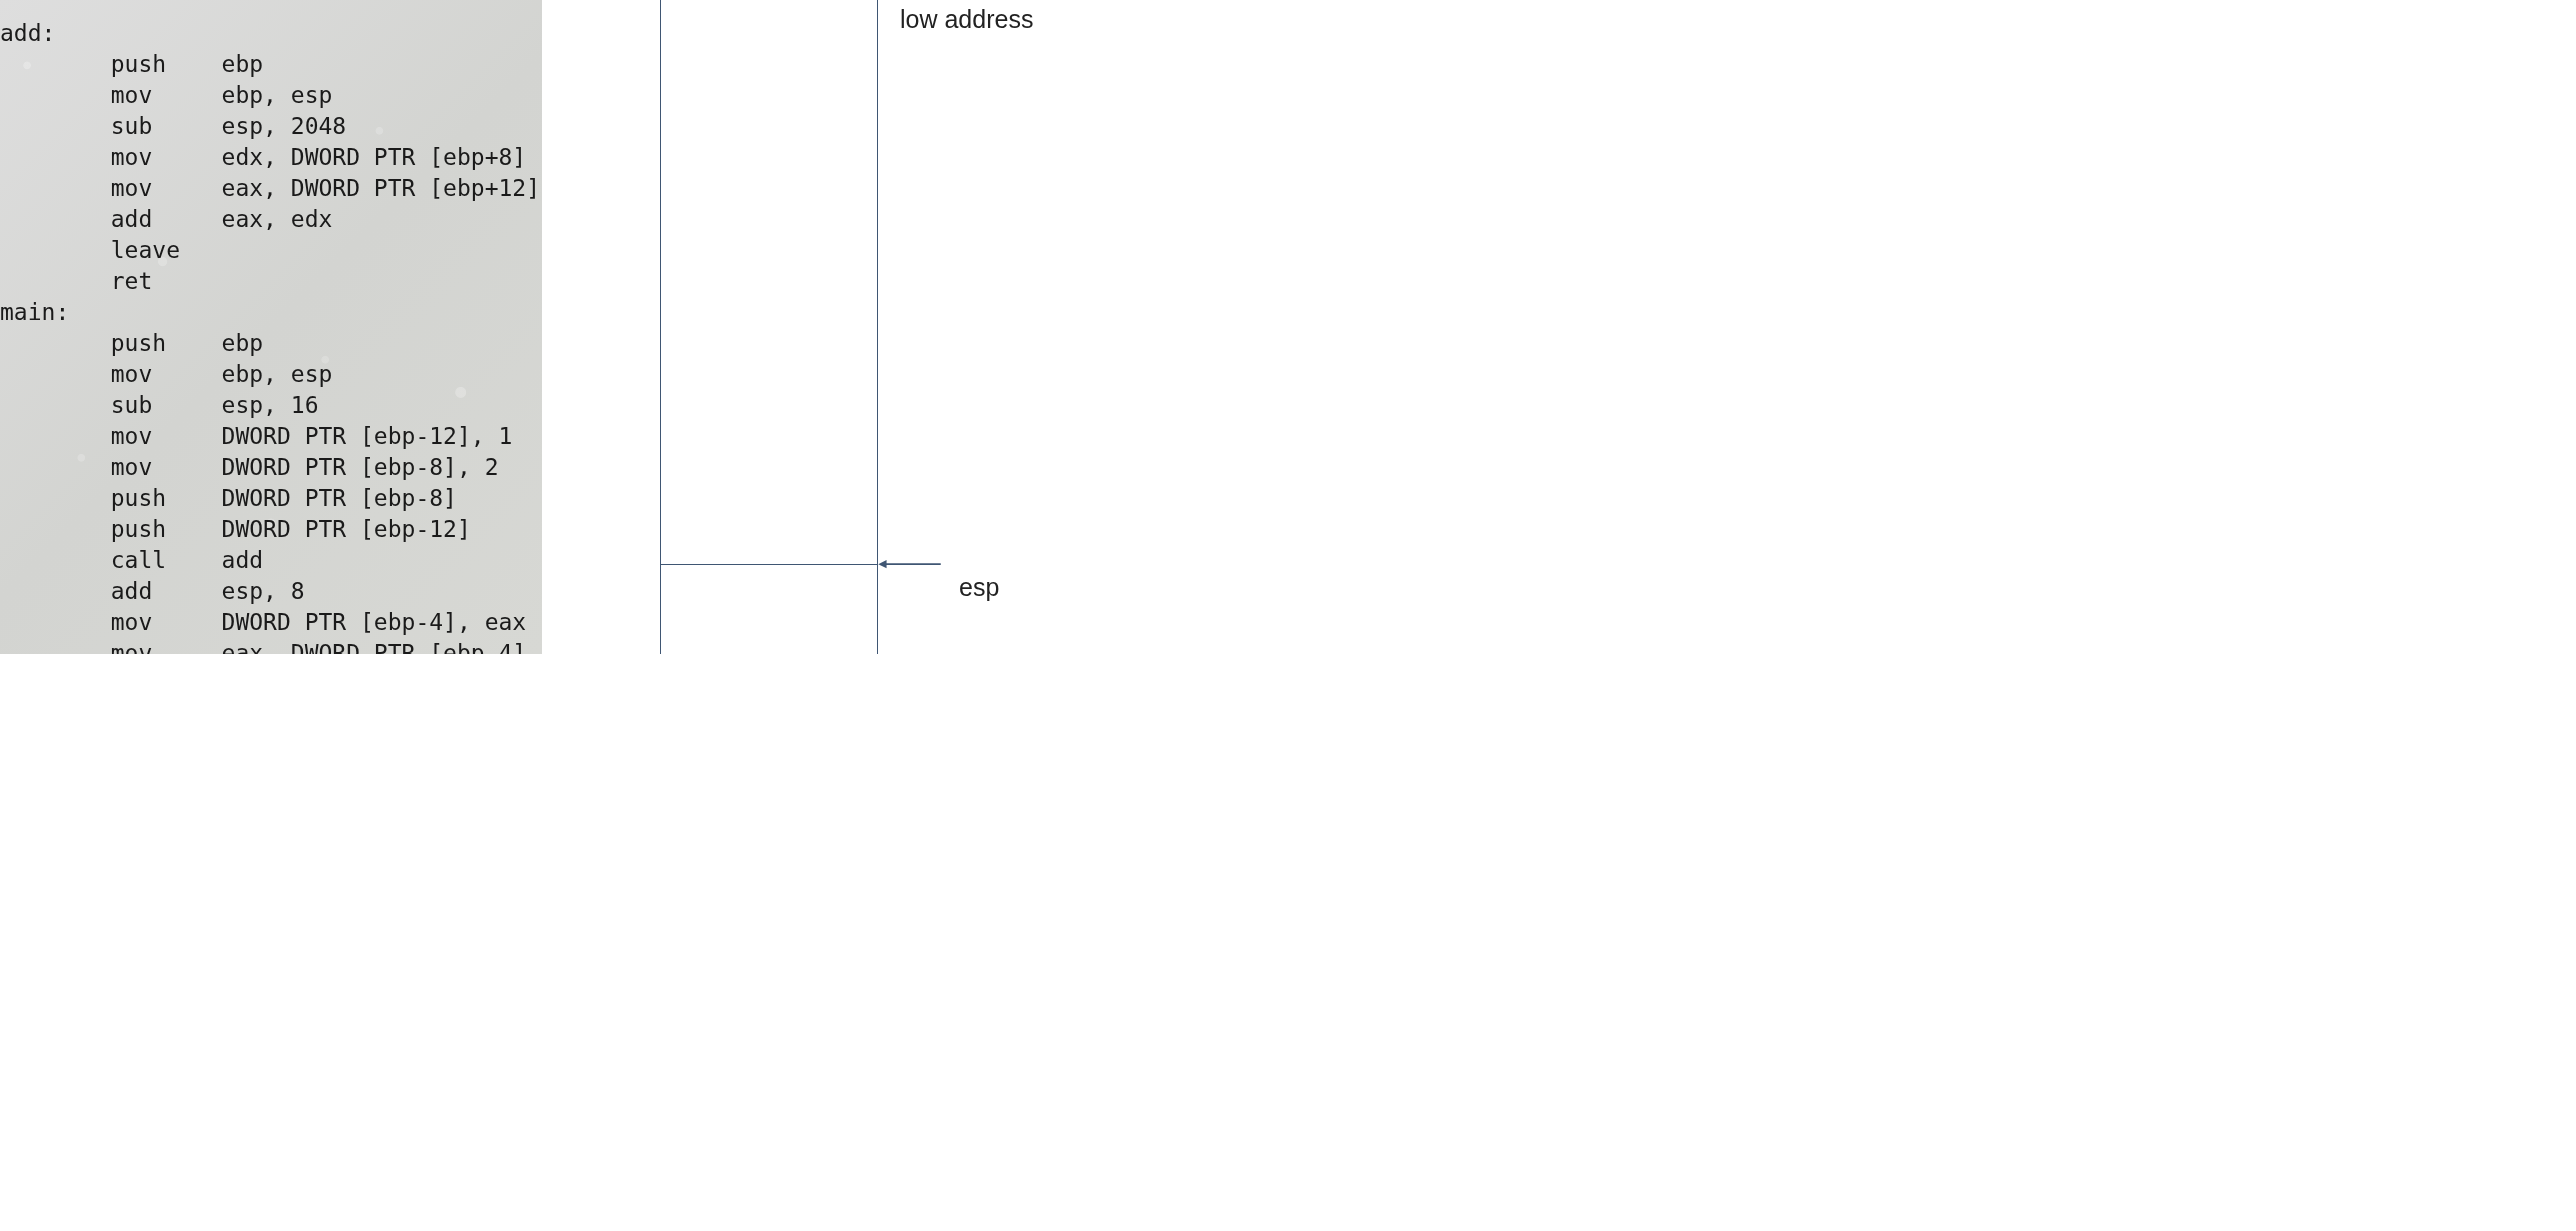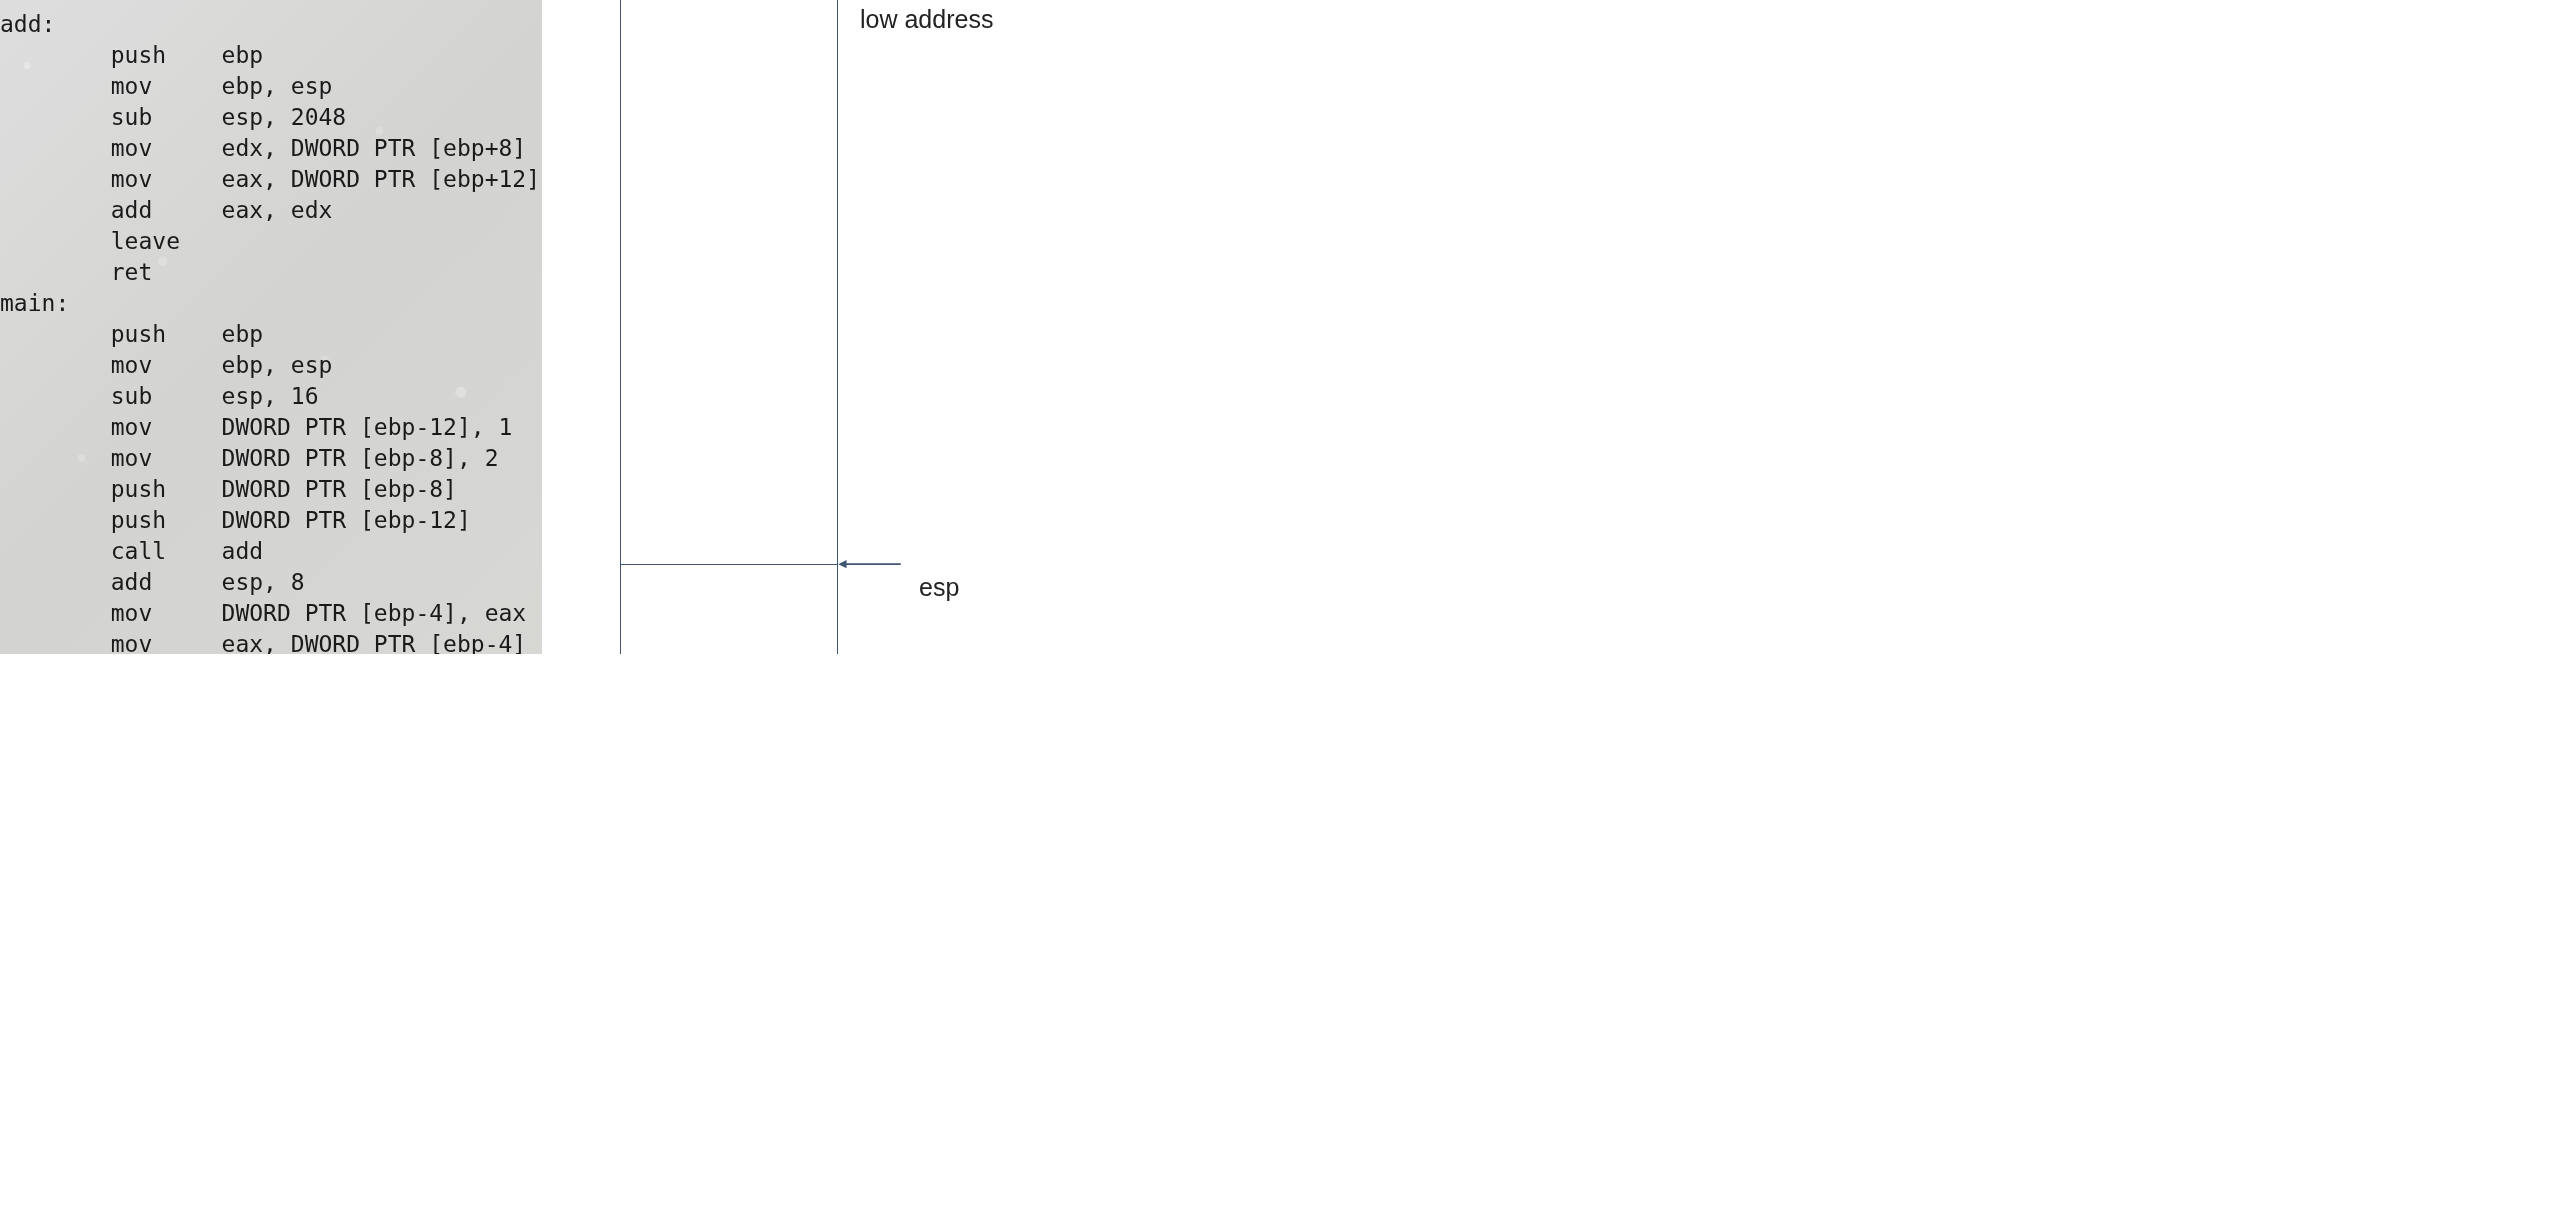--- a/index.html
+++ b/index.html
@@ -17,32 +17,32 @@
       background: #d8d8d5;
       background-image:
         radial-gradient(circle at 5% 10%, rgba(255,255,255,0.25) 0 3.4px, transparent 4.2px),
         radial-gradient(circle at 30% 40%, rgba(255,255,255,0.22) 0 4.2px, transparent 5px),
         radial-gradient(circle at 70% 20%, rgba(255,255,255,0.2) 0 3.4px, transparent 4.2px),
         radial-gradient(circle at 85% 60%, rgba(255,255,255,0.25) 0 5px, transparent 5.9px),
         radial-gradient(circle at 50% 80%, rgba(255,255,255,0.2) 0 4.2px, transparent 5px),
         radial-gradient(circle at 15% 70%, rgba(255,255,255,0.2) 0 3.4px, transparent 4.2px),
         radial-gradient(circle at 60% 55%, rgba(255,255,255,0.18) 0 3.4px, transparent 4.2px),
         linear-gradient(135deg, #dedede 0%, #d3d4d1 50%, #d7d8d4 100%);
-      padding-top: 9px;
+      padding-top: 18px;
       font-family: "DejaVu Sans Mono", Menlo, Consolas, monospace;
       font-size: 23px;
       line-height: 31px;
       color: #1a1a1a;
       white-space: pre;
       overflow: hidden;
     }
     .code-line { display: block; }
     .diagram-wrap {
       position: relative;
-      margin-left: 78px;
+      margin-left: 118px;
       height: 654px;
     }
     .stack-rect {
       position: relative;
       width: 218px;
       height: 654px;
       border-left: 1.7px solid #3f5673;
       border-right: 1.7px solid #3f5673;
     }
     .divider {

